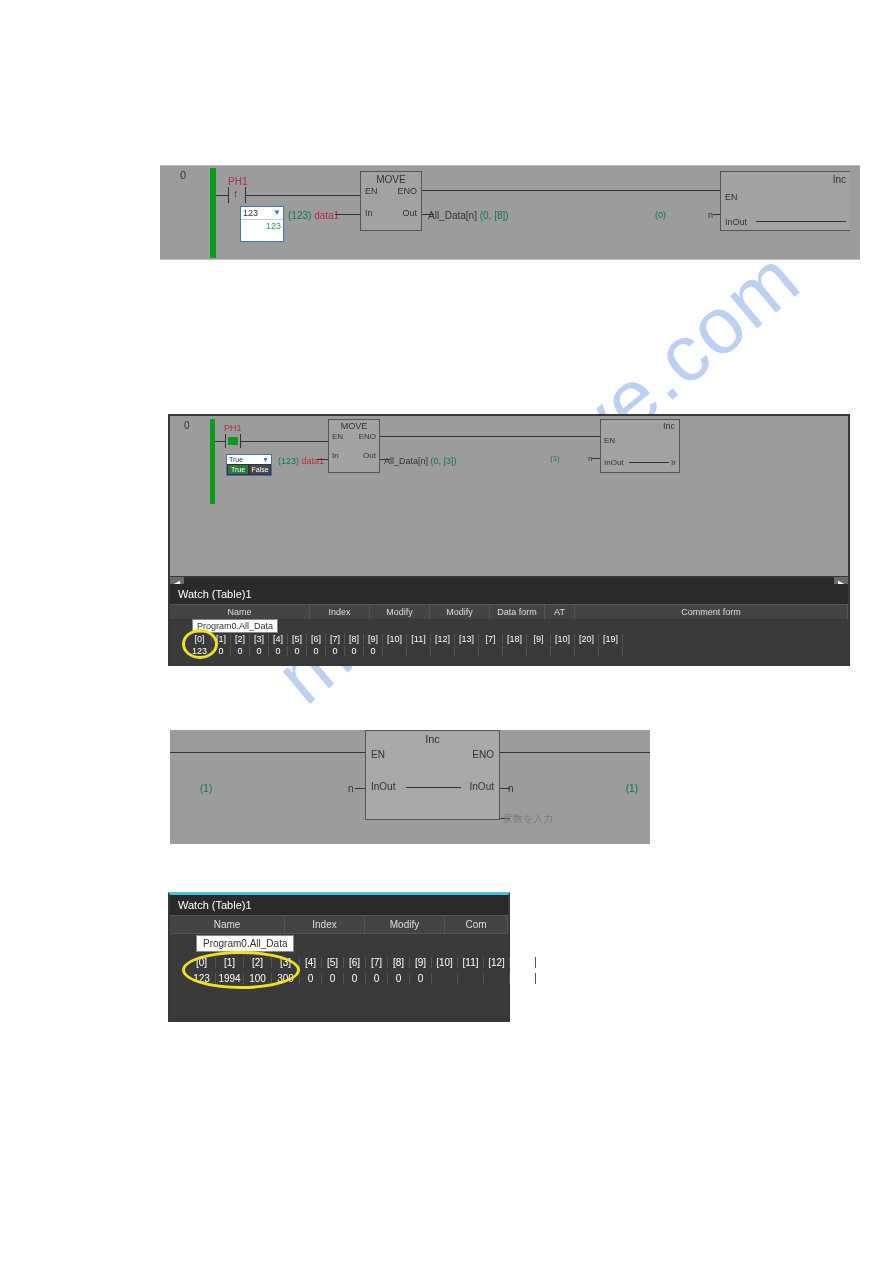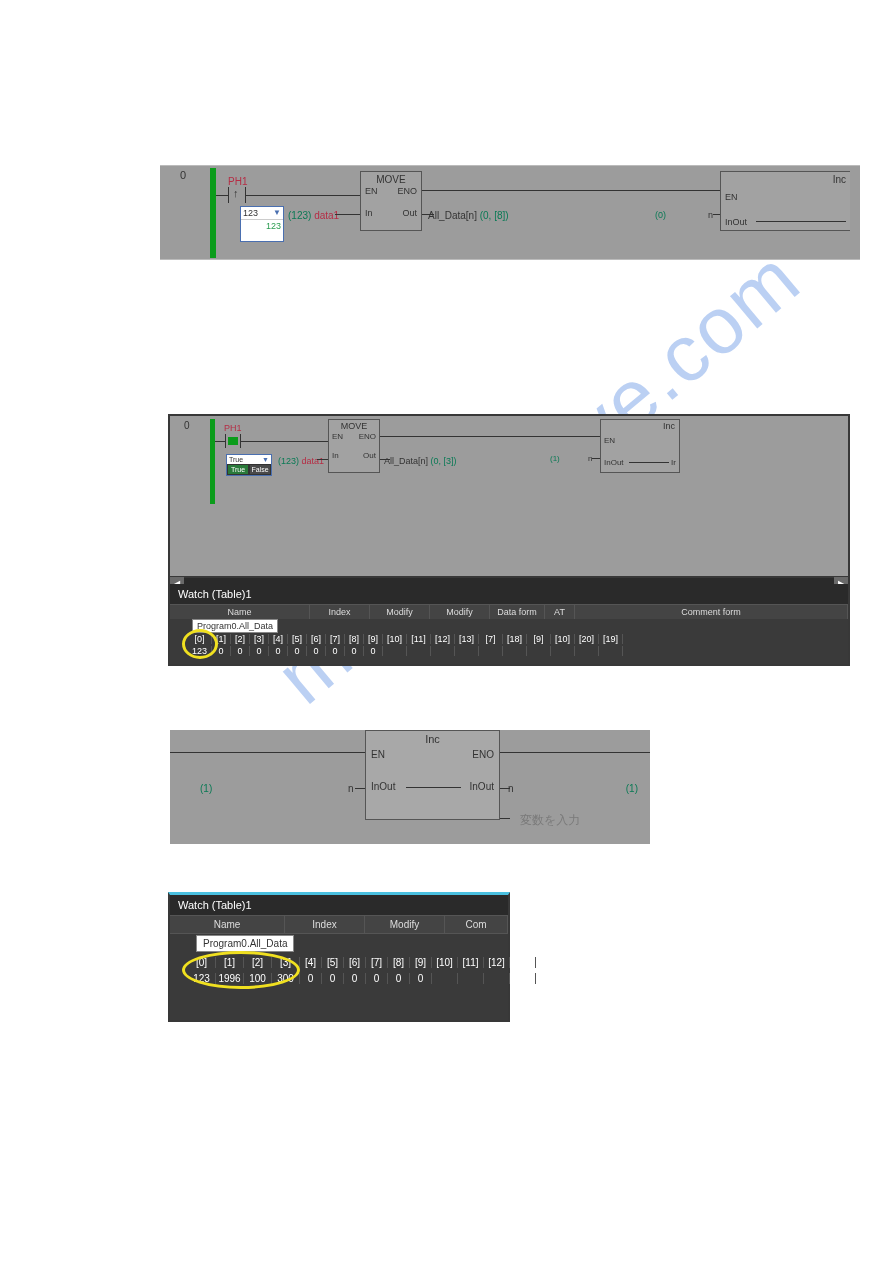--- a/index.html
+++ b/index.html
@@ -135,21 +135,21 @@
     background: #9c9c9c;
   }
   .fig3 .hline { position:absolute; height:1px; background:#333; }
   .fig3 .box { position:absolute; left:195px; top:0; width:135px; height:90px; border:1px solid #555; background:#a8a8a8; }
   .fig3 .box .title { position:absolute; left:50%; top:2px; transform:translateX(-50%); font-size:11px; }
   .fig3 .box .t { font-size:10px; position:absolute; }
   .fig3 .oneL { position:absolute; left:30px; top:53px; color:#0a7a55; font-size:10px; }
   .fig3 .oneR { position:absolute; right:12px; top:53px; color:#0a7a55; font-size:10px; }
   .fig3 .nL { position:absolute; left:178px; top:53px; font-size:10px; }
   .fig3 .nR { position:absolute; left:338px; top:53px; font-size:10px; }
-  .fig3 .jp { position:absolute; left:350px; top:82px; font-size:12px; color:#7a7a7a; }
+  .fig3 .jp { position:absolute; left:333px; top:82px; font-size:10px; color:#7a7a7a; }
 
   
   .fig4 {
     position: absolute;
     left: 168px;
     top: 892px;
     width: 342px;
     height: 130px;
     background: #3a3a3a;
     border:2px solid #383838;
@@ -391,21 +391,21 @@
         <span class="cell">[8]</span>
         <span class="cell">[9]</span>
         <span class="cell" style="width:26px;">[10]</span>
         <span class="cell" style="width:26px;">[11]</span>
         <span class="cell" style="width:26px;">[12]</span>
         <span class="cell" style="width:26px;">[13]</span>
         <span class="cell" style="width:26px; border-right:none;">[14</span>
     </div>
     <div class="row2">
       <span class="cell w">123</span>
-        <span class="cell w">1996</span>
+        <span class="cell w">1994</span>
         <span class="cell w">100</span>
         <span class="cell w">300</span>
         <span class="cell">0</span>
         <span class="cell">0</span>
         <span class="cell">0</span>
         <span class="cell">0</span>
         <span class="cell">0</span>
         <span class="cell">0</span>
         <span class="cell" style="width:26px;"></span>
         <span class="cell" style="width:26px;"></span>

